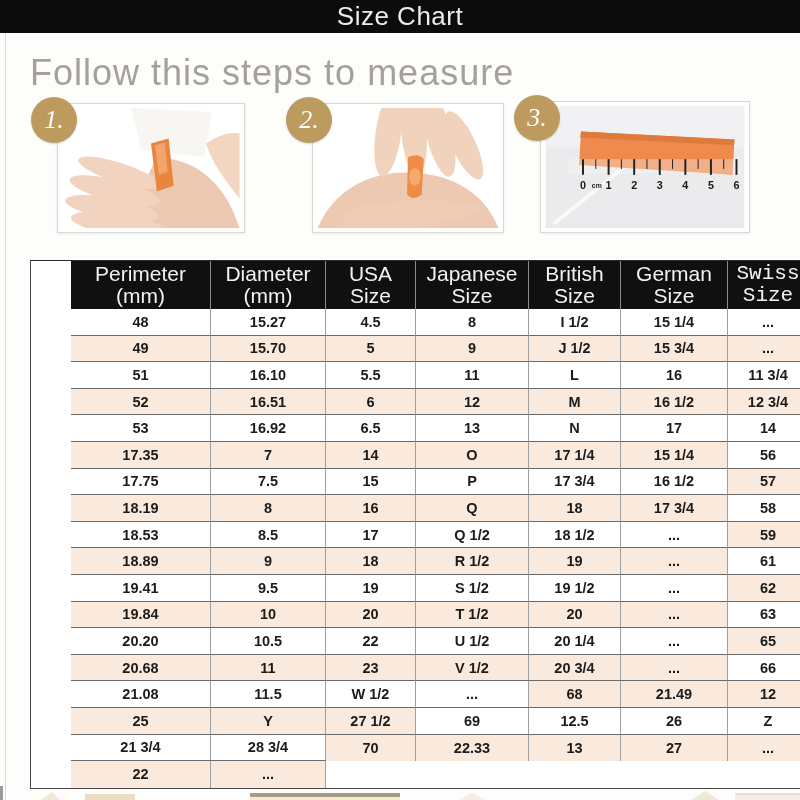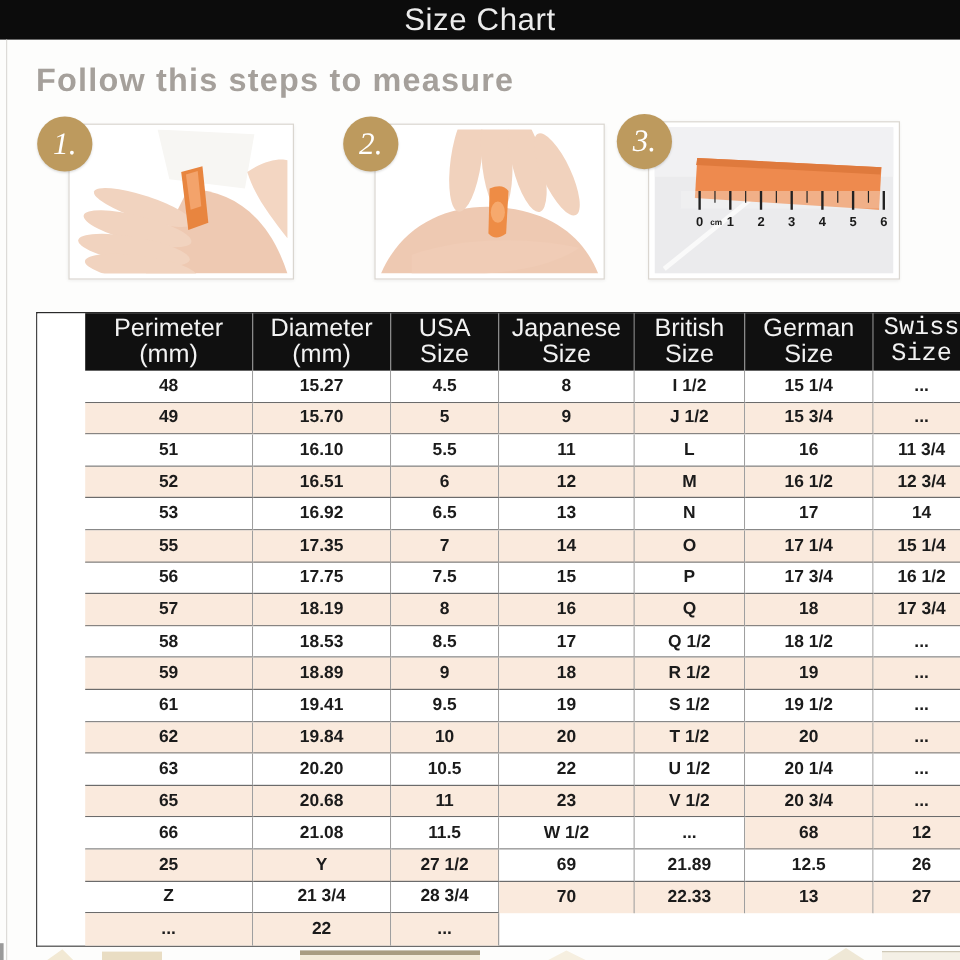--- a/index.html
+++ b/index.html
@@ -7,21 +7,21 @@
   .page{position:absolute;inset:0;}
   .left-edge{position:absolute;left:5px;top:33px;width:1px;height:767px;background:#dddbd8;}
   .corner-mark{position:absolute;left:0;top:786px;width:3px;height:14px;background:#9a9a9a;}
 
   
   .titlebar{position:absolute;left:0;top:0;width:800px;height:33px;background:#0c0c0c;
     display:flex;align-items:center;justify-content:center;}
   .titlebar span{color:#ececec;font-size:26px;letter-spacing:.5px;}
 
   
-  .steps-heading{position:absolute;left:30px;top:52px;font-size:27px;font-weight:700;
+  .steps-heading{position:absolute;left:30px;top:52px;font-size:36px;font-weight:400;
     color:#a5a09b;letter-spacing:1px;margin:0;}
 
   
   .step-card{position:absolute;background:#fff;border:1px solid #dad6d0;
     box-shadow:0 1px 3px rgba(0,0,0,.07);padding:4px;box-sizing:border-box;}
   .card-1{left:57px;top:103px;width:188px;height:130px;}
   .card-2{left:312px;top:103px;width:192px;height:130px;}
   .card-3{left:540px;top:101px;width:210px;height:132px;}
   .step-badge{position:absolute;left:-27px;top:-7px;width:46px;height:46px;border-radius:50%;
     background:#bd9a5e;color:#fff;display:flex;align-items:center;justify-content:center;
@@ -192,21 +192,20 @@
         <div class="td alt">M</div>
         <div class="td alt">16 1/2</div>
         <div class="td alt">12 3/4</div>
         <div class="td">53</div>
         <div class="td">16.92</div>
         <div class="td">6.5</div>
         <div class="td">13</div>
         <div class="td">N</div>
         <div class="td">17</div>
         <div class="td">14</div>
-        <div class="td alt">55</div>
         <div class="td alt">17.35</div>
         <div class="td alt">7</div>
         <div class="td alt">14</div>
         <div class="td alt">O</div>
         <div class="td alt">17 1/4</div>
         <div class="td alt">15 1/4</div>
         <div class="td">56</div>
         <div class="td">17.75</div>
         <div class="td">7.5</div>
         <div class="td">15</div>
@@ -261,26 +260,26 @@
         <div class="td alt">23</div>
         <div class="td alt">V 1/2</div>
         <div class="td alt">20 3/4</div>
         <div class="td alt">...</div>
         <div class="td">66</div>
         <div class="td">21.08</div>
         <div class="td">11.5</div>
         <div class="td">W 1/2</div>
         <div class="td">...</div>
         <div class="td alt">68</div>
+        <div class="td alt">21.49</div>
         <div class="td alt">12</div>
         <div class="td alt">25</div>
         <div class="td alt">Y</div>
         <div class="td alt">27 1/2</div>
         <div class="td">69</div>
-        <div class="td">21.89</div>
         <div class="td">12.5</div>
         <div class="td">26</div>
         <div class="td">Z</div>
         <div class="td">21 3/4</div>
         <div class="td">28 3/4</div>
         <div class="td alt">70</div>
         <div class="td alt">22.33</div>
         <div class="td alt">13</div>
         <div class="td alt">27</div>
         <div class="td alt">...</div>

